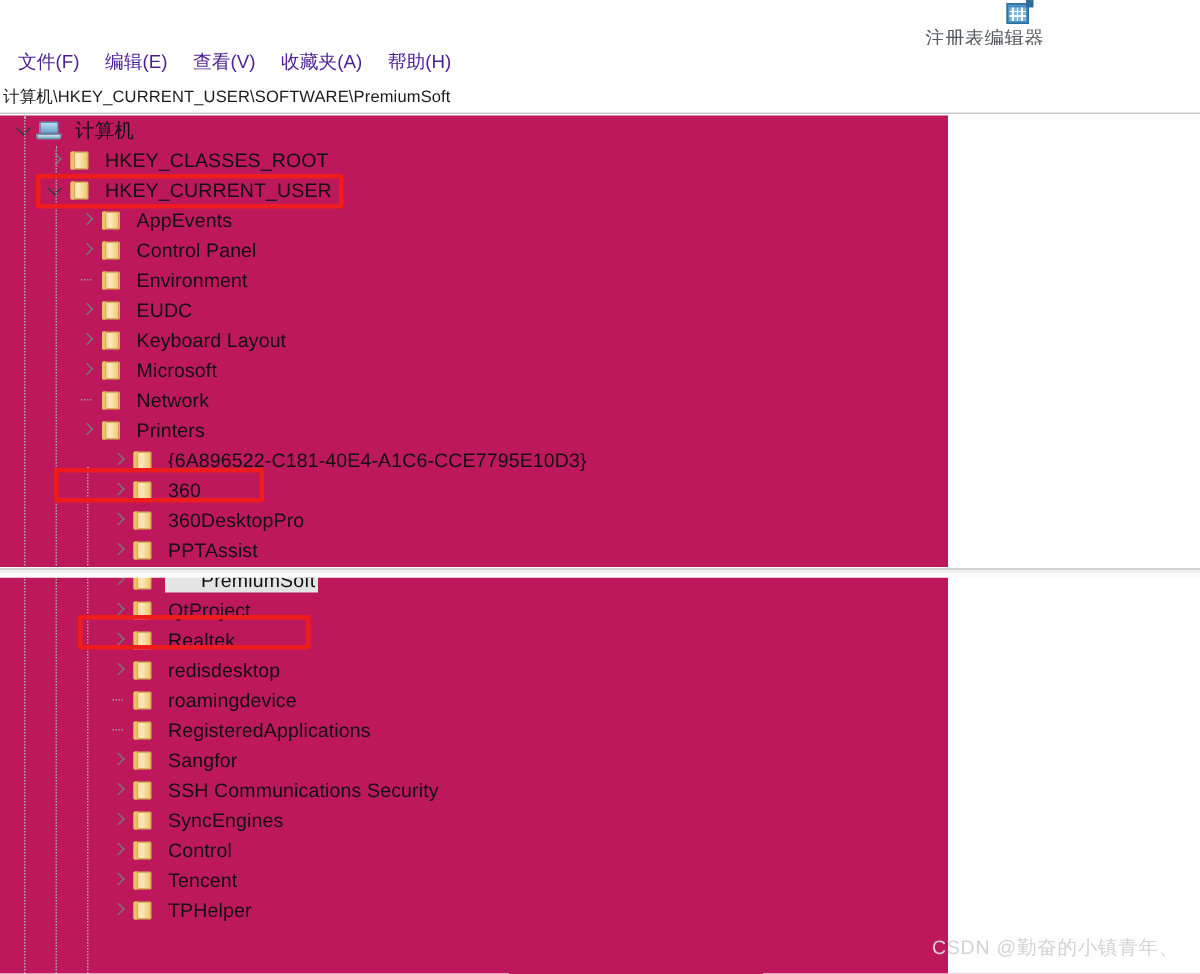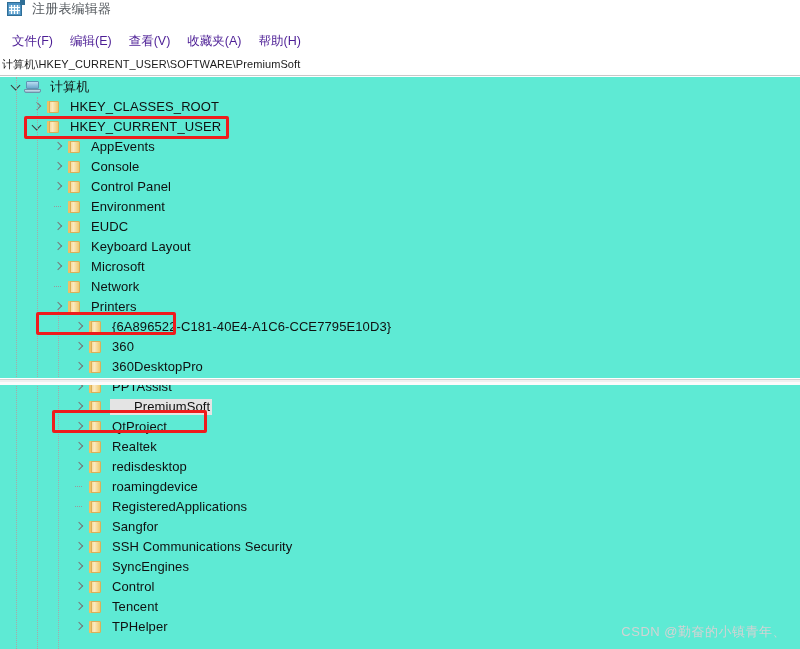--- a/index.html
+++ b/index.html
@@ -13,23 +13,24 @@
     position: relative;
     width: 800px; height: 649px;
     background: #ffffff;
   }
 
   
   .titlebar {
     position: absolute; left: 0; top: 0;
     width: 696px; height: 29px;
     background: #ffffff;
-    display: flex; align-items: flex-start;
+    display: flex; align-items: flex-end;
     padding-left: 7px;
     box-sizing: border-box;
+    flex-direction: column;
   }
   .app-icon {
     width: 17px; height: 17px;
     position: relative;
     flex: 0 0 auto;
     margin-right: 8px;
   }
   .app-icon .frame {
     position: absolute; left: 0; top: 2px;
     width: 15px; height: 14px;
@@ -86,22 +87,22 @@
     font-size: 11px;
     color: #1b1b1b;
     padding-left: 2px;
     white-space: nowrap;
     letter-spacing: 0.1px;
   }
 
   
   .treeview {
     position: absolute; left: 0; top: 77px;
-    width: 800px; height: 572px;
-    background: #5eead4;
+    width: 632px; height: 572px;
+    background: #be185d;
     overflow: hidden;
   }
   .row {
     position: relative;
     height: 20px;
     display: flex;
     align-items: center;
     white-space: nowrap;
   }
   .indent { flex: 0 0 auto; height: 20px; }
@@ -304,29 +305,20 @@
         </div>
         <div class="label">AppEvents</div>
       </div>
       <div class="row">
         <div class="indent" style="width: 50px;"></div>
         <div class="exp collapsed"></div>
         <div class="folder">
           <div class="back"></div>
           <div class="spine"></div>
         </div>
-        <div class="label">Console</div>
-      </div>
-      <div class="row">
-        <div class="indent" style="width: 50px;"></div>
-        <div class="exp collapsed"></div>
-        <div class="folder">
-          <div class="back"></div>
-          <div class="spine"></div>
-        </div>
         <div class="label">Control Panel</div>
       </div>
       <div class="row">
         <div class="indent" style="width: 50px;"></div>
         <div class="exp leaf"></div>
         <div class="folder">
           <div class="back"></div>
           <div class="spine"></div>
         </div>
         <div class="label">Environment</div>

